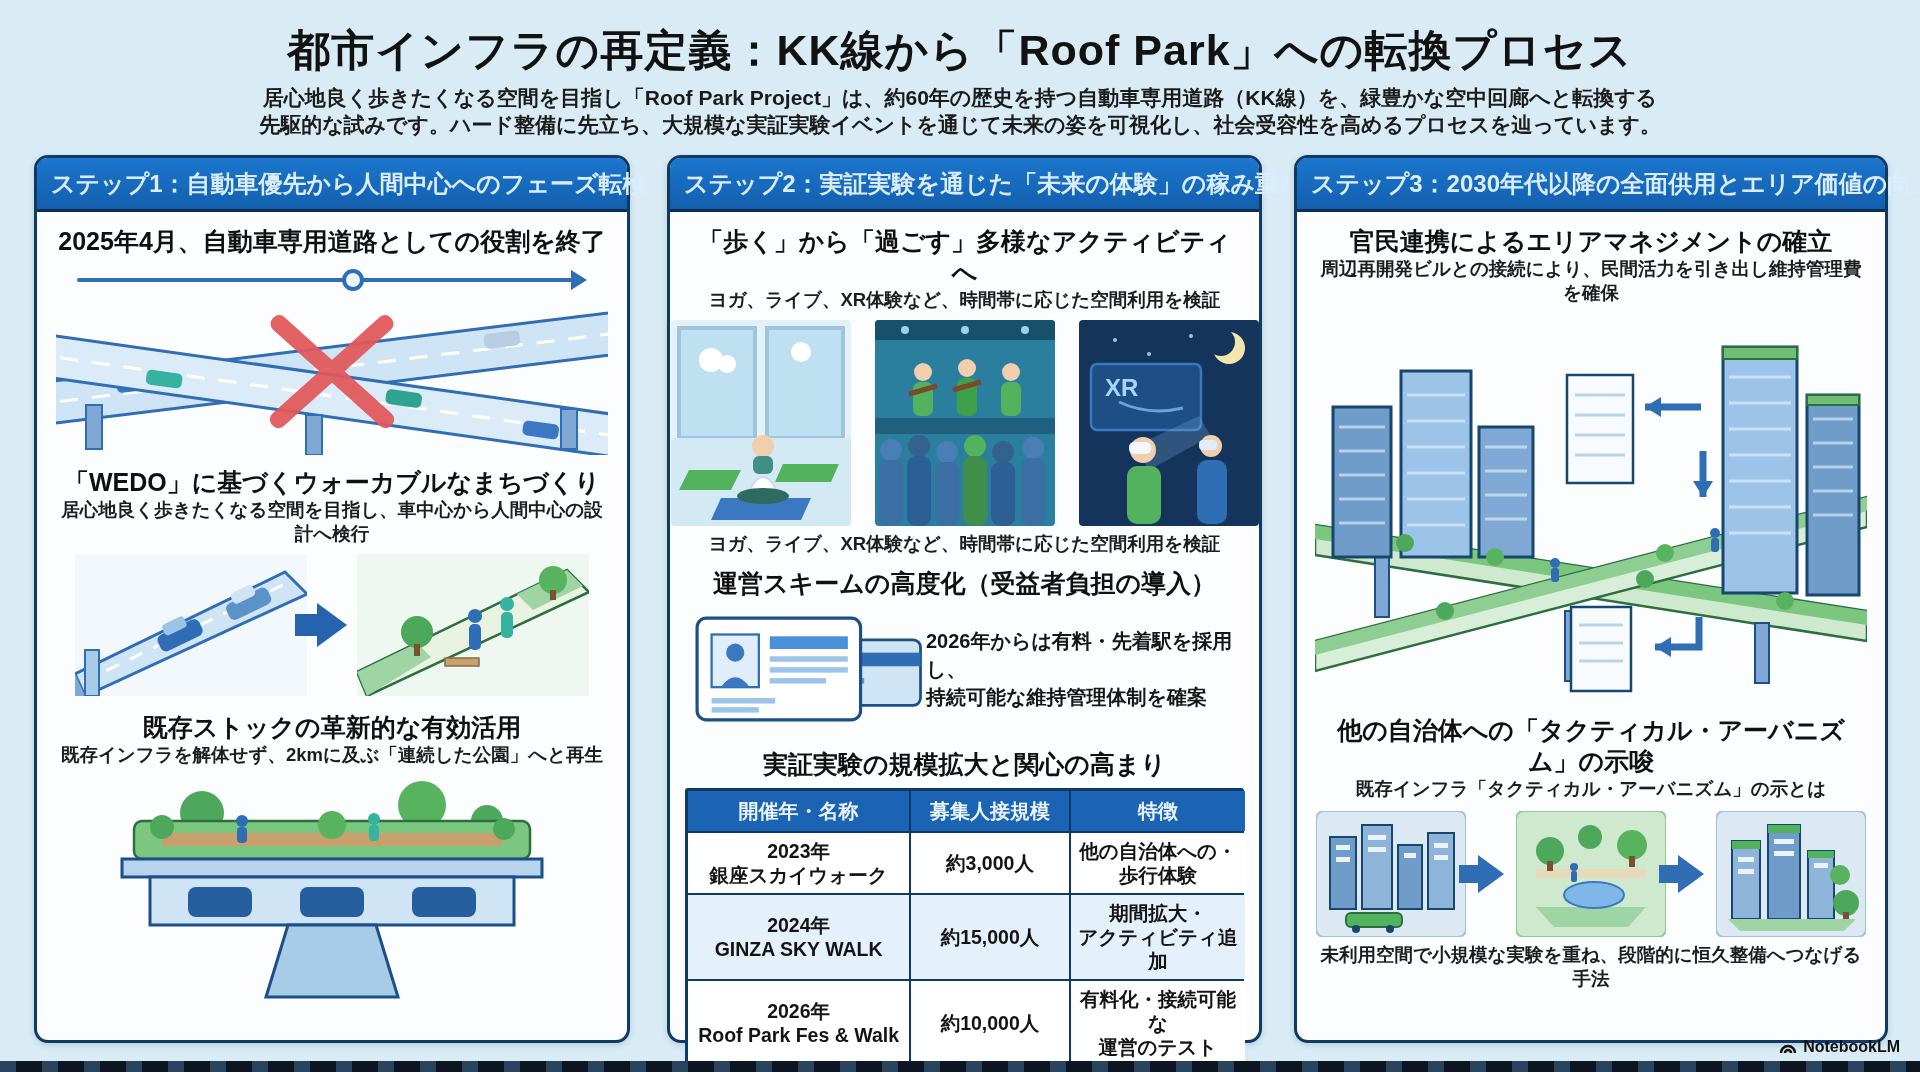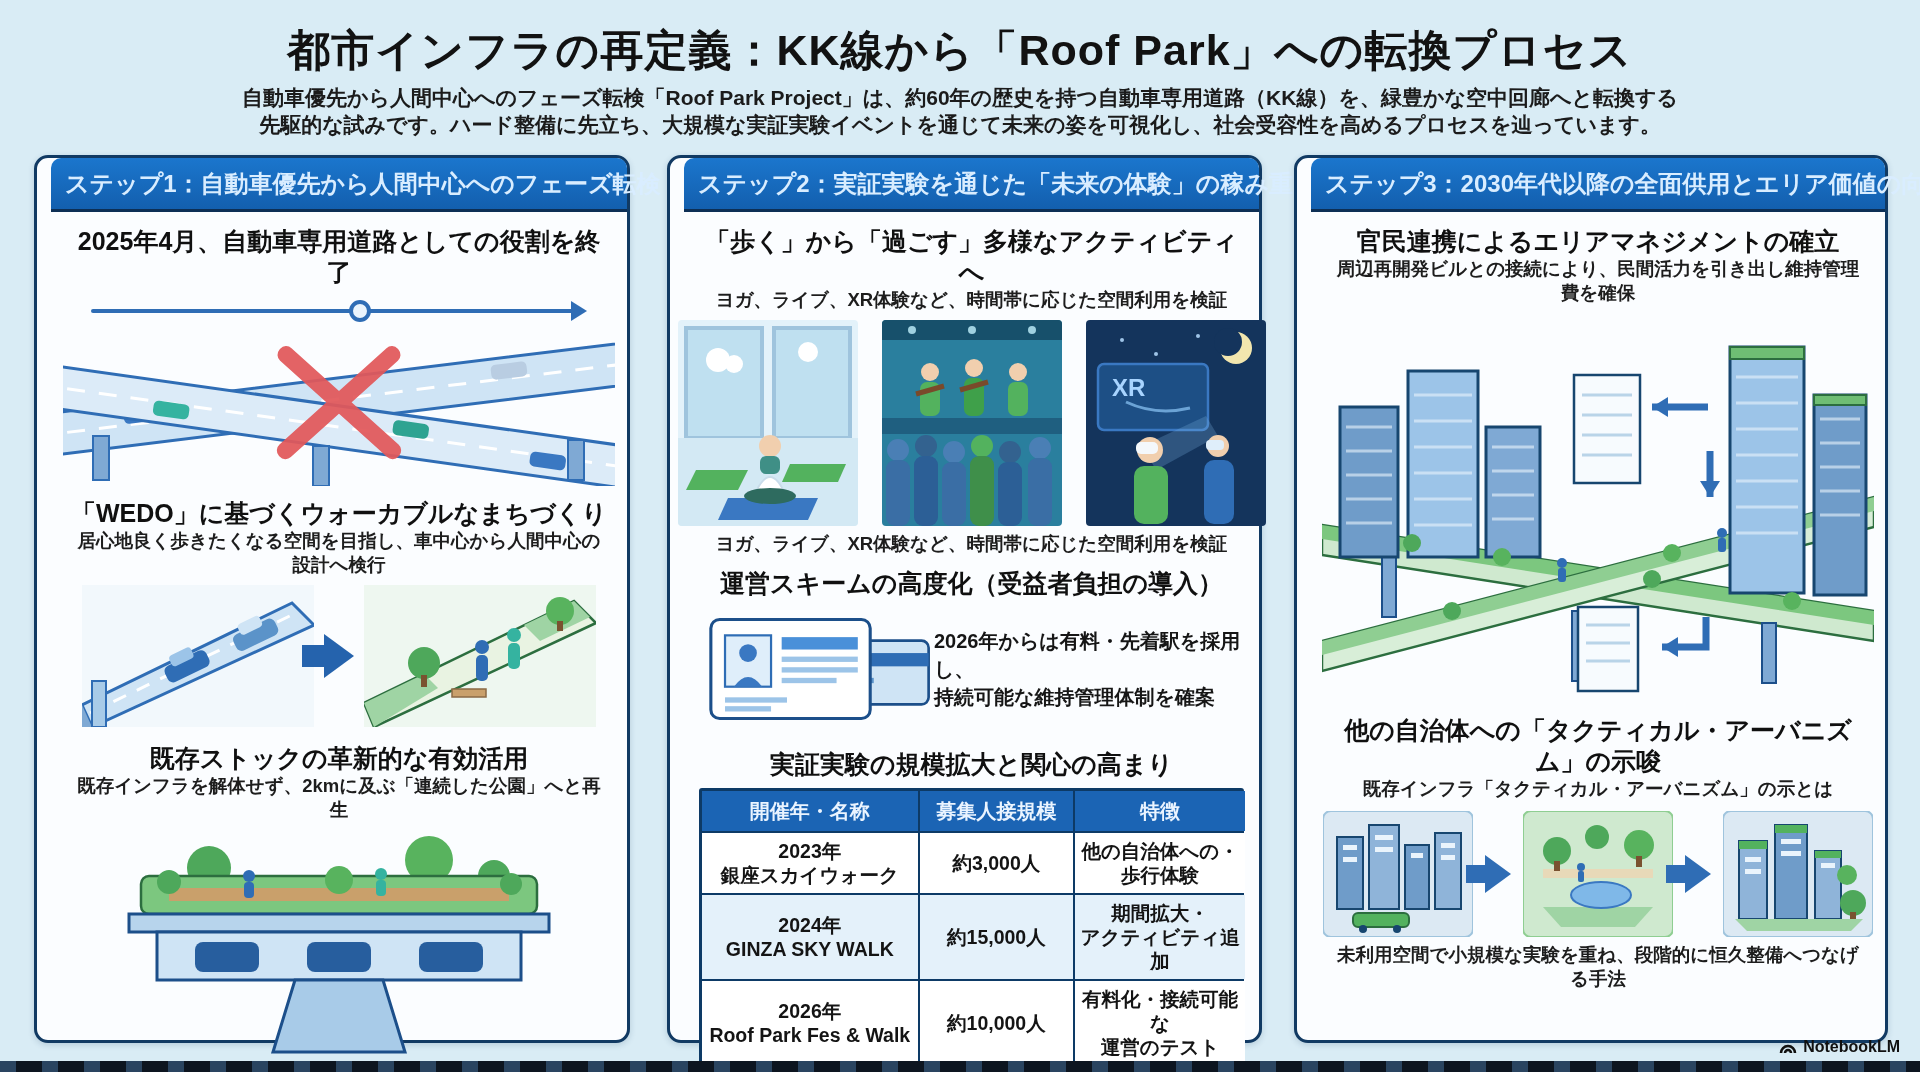--- a/index.html
+++ b/index.html
@@ -21,21 +21,20 @@
   }
   .subtitle-1{top:84px;}
   .subtitle-2{top:111px;}
 
   
   .panel{
     position:absolute;top:155px;height:888px;width:596px;
     background:#fbfdff;border:3px solid #113a63;border-radius:14px;
     box-sizing:border-box;display:flex;flex-direction:column;
     box-shadow:0 2px 6px rgba(20,60,100,.18);
-    padding-left:14px;
   }
   .panel-1{left:34px;}
   .panel-2{left:667px;width:595px;}
   .panel-3{left:1294px;width:594px;}
   .panel-header{
     background:linear-gradient(#1b76cd,#135fae);
     color:#d9edff;font-size:24px;font-weight:bold;
     padding:10px 14px 9px;border-bottom:3px solid #0d2f55;
     border-radius:10px 10px 0 0;text-align:left;white-space:nowrap;
   }
@@ -83,21 +82,21 @@
   }
   .bottom-strip{
     position:absolute;left:0;bottom:0;width:100%;height:11px;background:#0d1520;
     background-image:repeating-linear-gradient(90deg,#2a4460 0 16px,#0d1520 16px 42px);
   }
 </style>
 </head>
 <body>
 
 <div class="page-title">都市インフラの再定義：KK線から「Roof Park」への転換プロセス</div>
-<div class="page-subtitle subtitle-1">自動車優先から人間中心へのフェーズ転検「Roof Park Project」は、約60年の歴史を持つ自動車専用道路（KK線）を、緑豊かな空中回廊へと転換する</div>
+<div class="page-subtitle subtitle-1">居心地良く歩きたくなる空間を目指し「Roof Park Project」は、約60年の歴史を持つ自動車専用道路（KK線）を、緑豊かな空中回廊へと転換する</div>
 <div class="page-subtitle subtitle-2">先駆的な試みです。ハード整備に先立ち、大規模な実証実験イベントを通じて未来の姿を可視化し、社会受容性を高めるプロセスを辿っています。</div>
 
 <div class="panel panel-1">
   <div class="panel-header">ステップ1：自動車優先から人間中心へのフェーズ転検</div>
   <div class="panel-body">
 
     <div class="h1">2025年4月、自動車専用道路としての役割を終了</div>
 
     <div class="timeline">
       <div class="line"></div>

